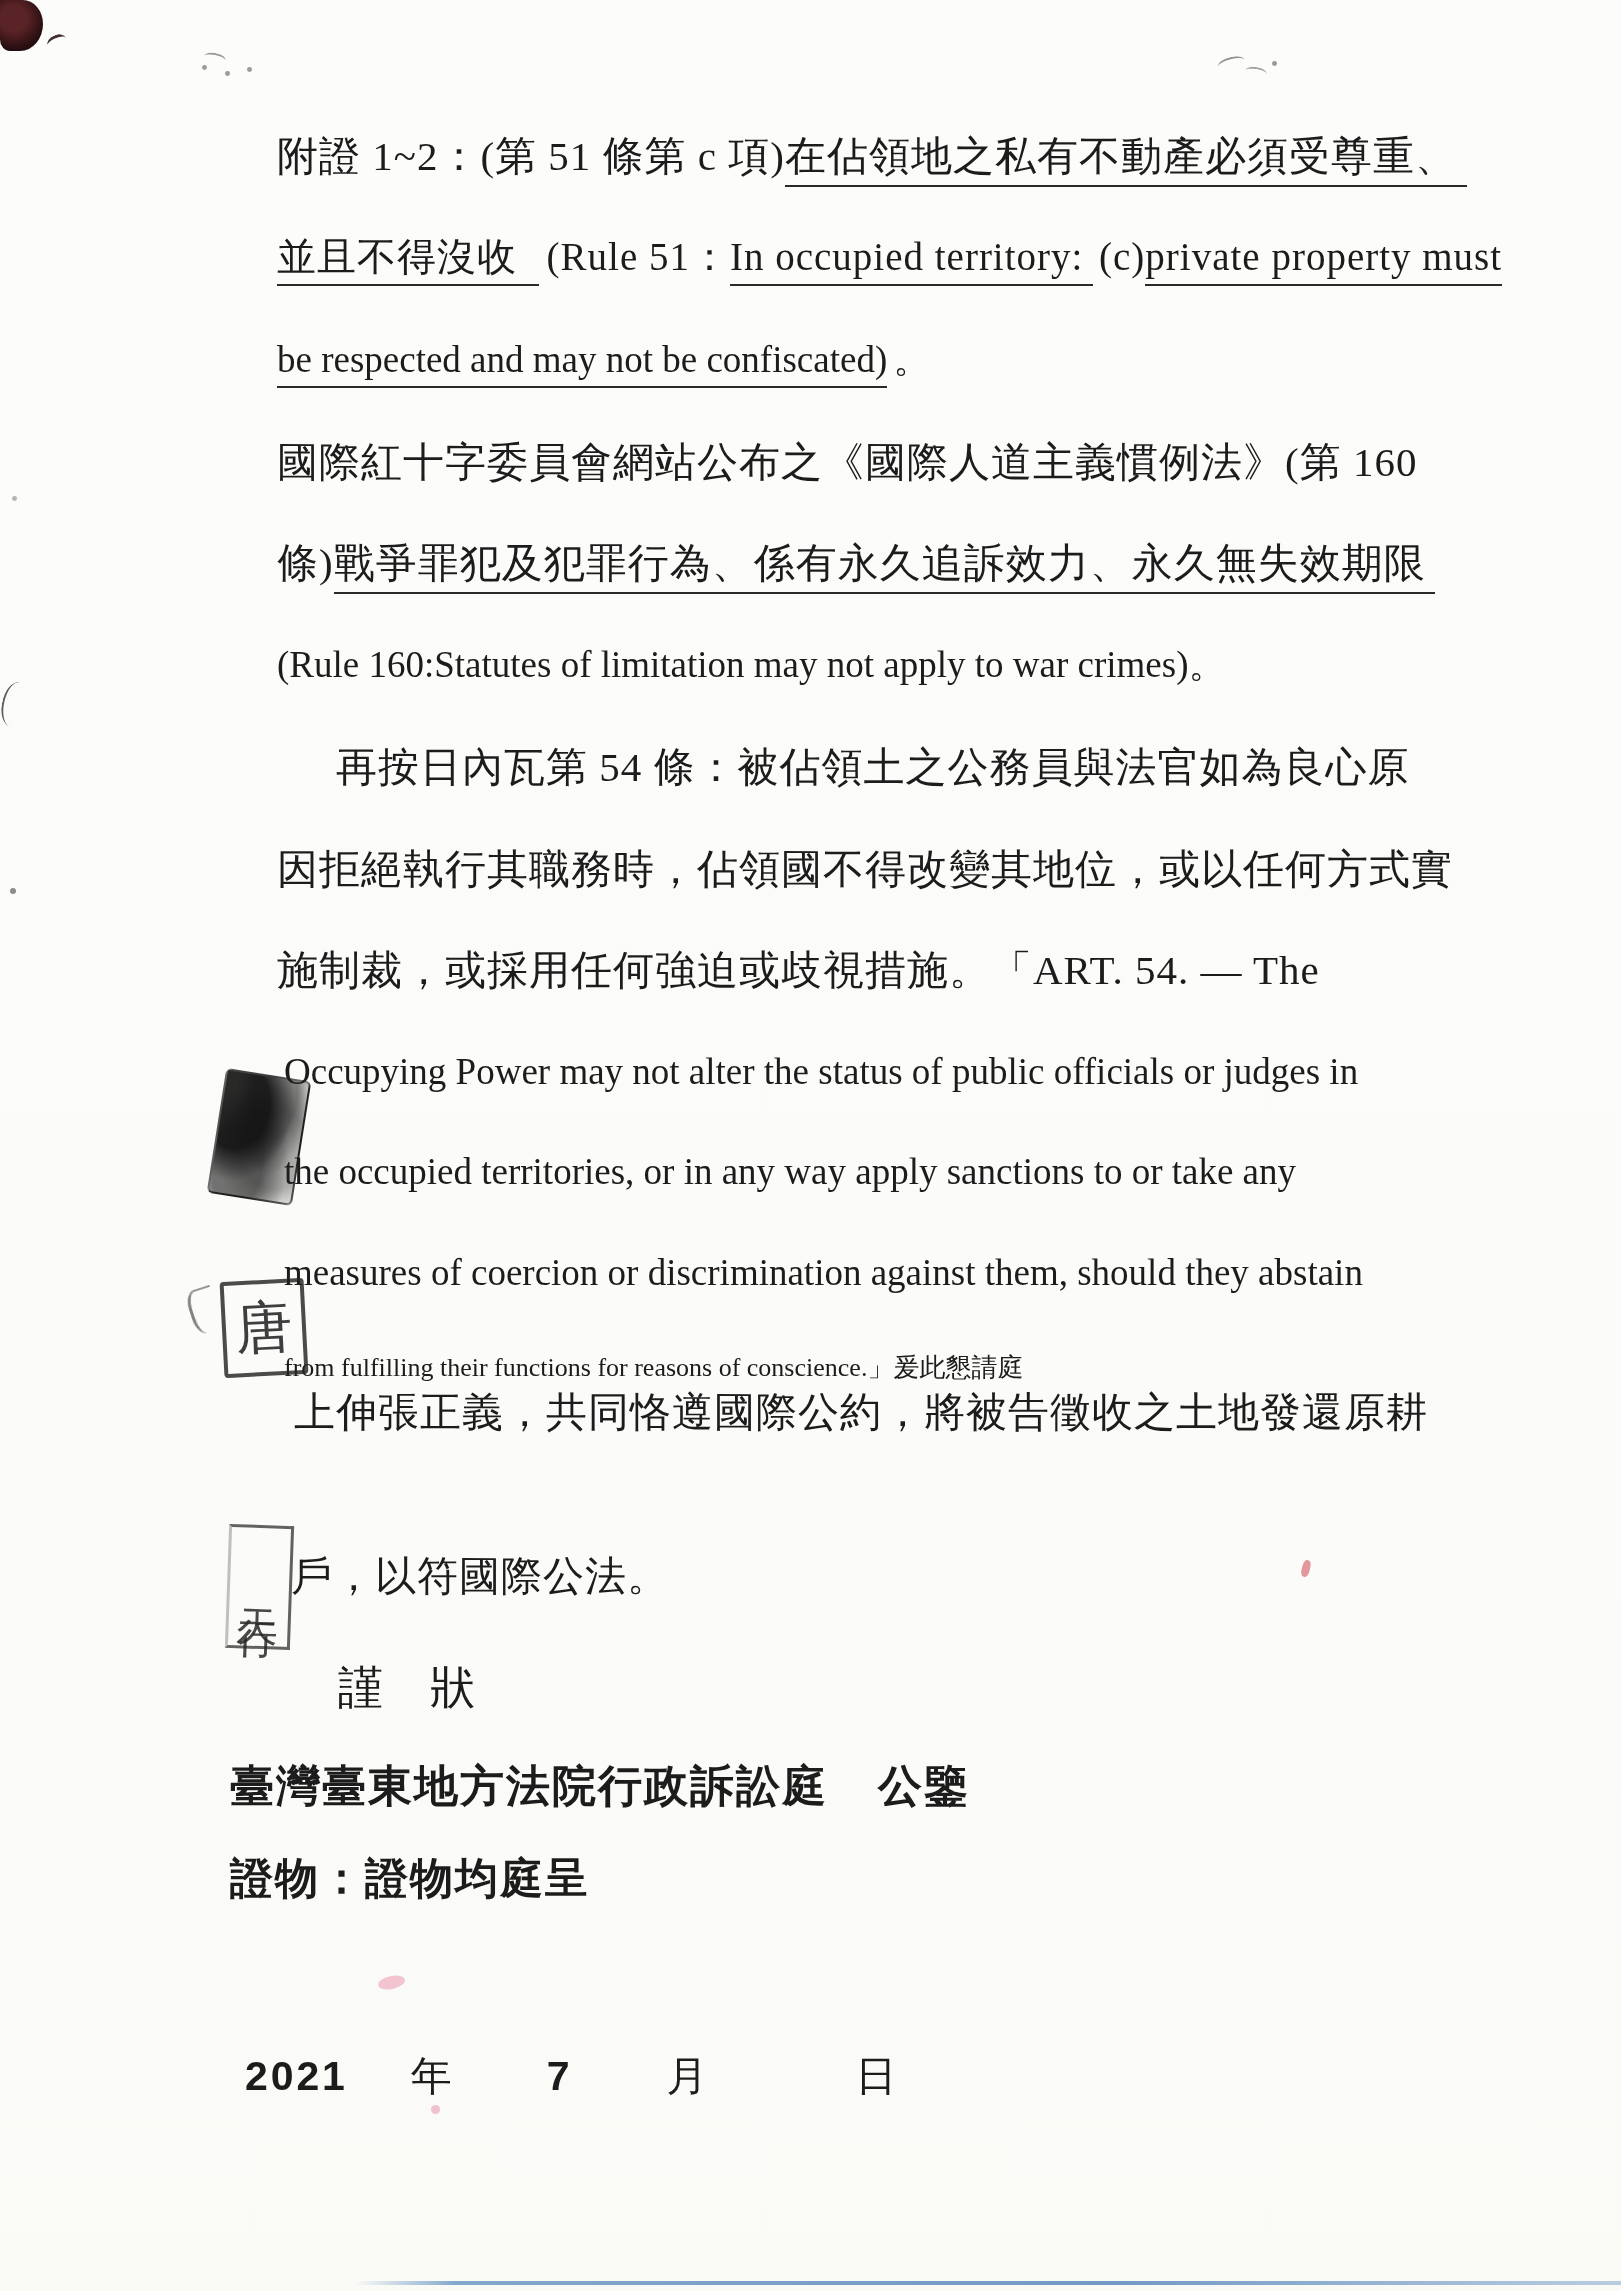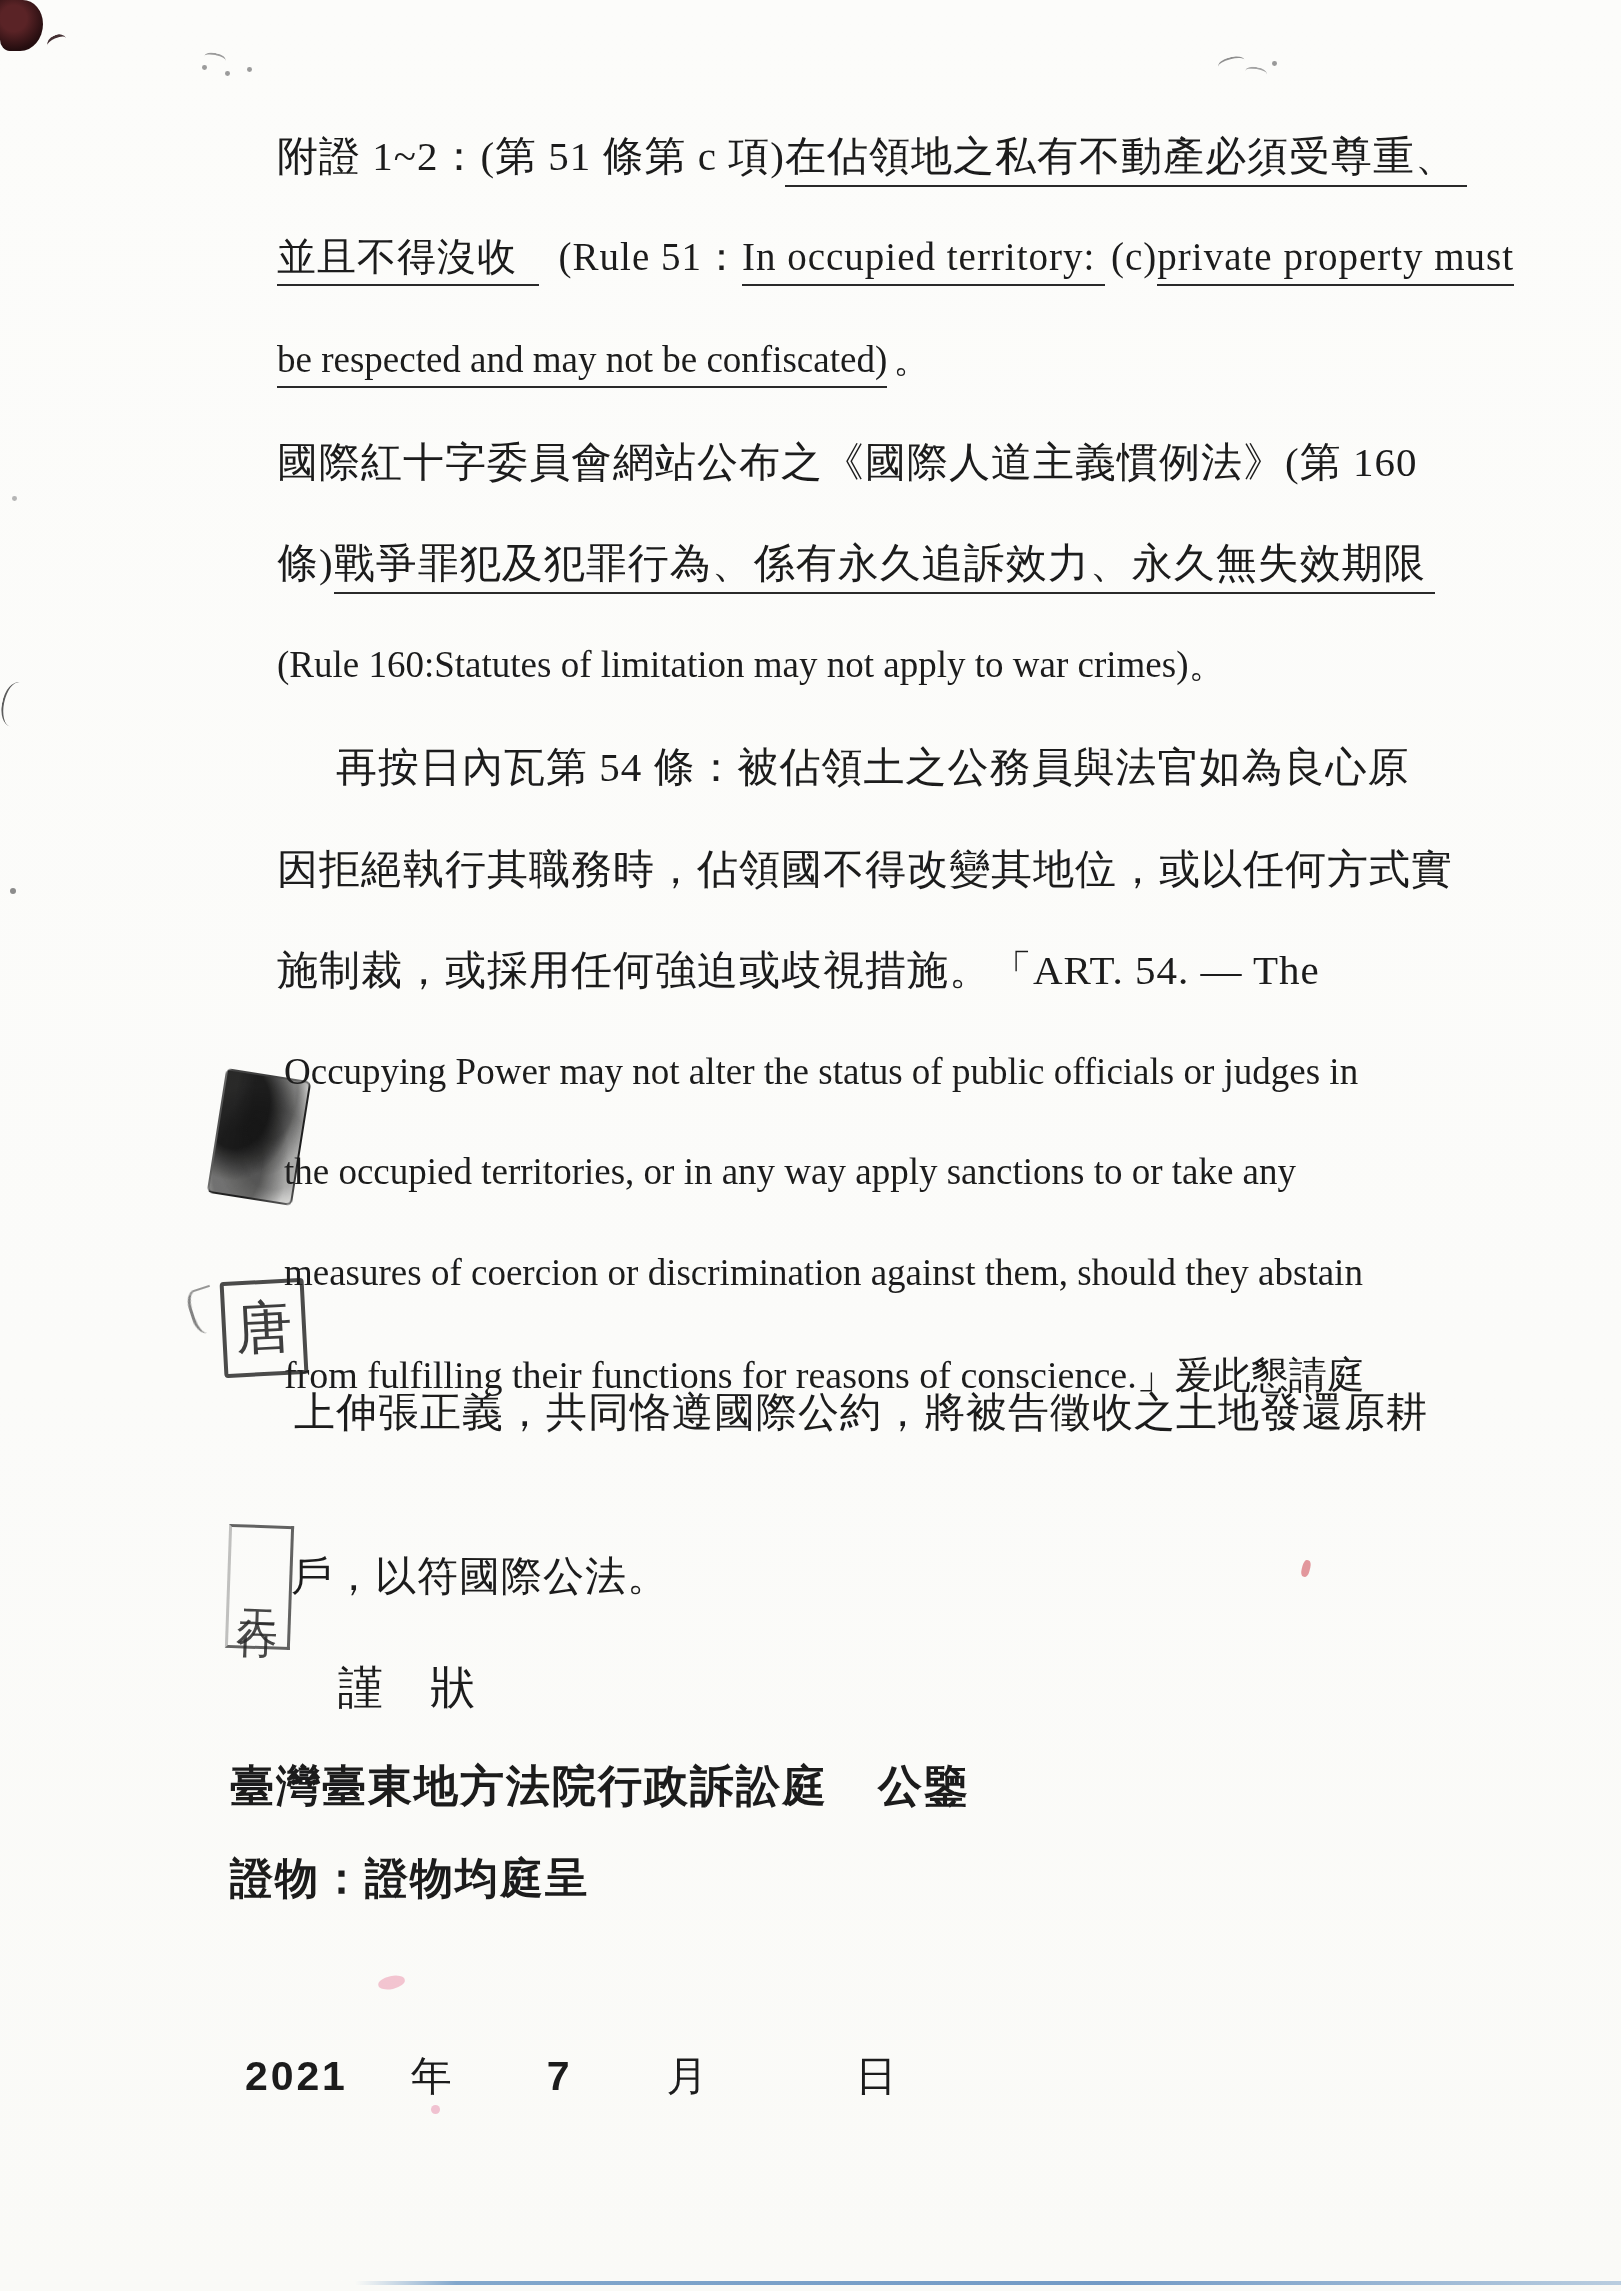--- a/index.html
+++ b/index.html
@@ -7,26 +7,26 @@
     position:relative;width:1621px;height:2292px;margin:0 auto;
     background:linear-gradient(180deg,#fcfcfa 0%,#fbfbf9 60%,#fafaf7 100%);
     overflow:hidden;color:#1c1c1c;
     font-family:"Liberation Serif","DejaVu Serif",serif;
     text-align:center;
   }
   .l{position:absolute;white-space:nowrap;line-height:1.25;}
   .cjk{font-size:41px;letter-spacing:1px;}
   .cjk40{font-size:39px;letter-spacing:1px;}
   .eng{font-size:37px;letter-spacing:0;}
-  .mix39{font-size:38px;letter-spacing:0;}
+  .mix39{font-size:26px;letter-spacing:0;}
   .heavy{font-weight:600;letter-spacing:2px;}
   .u{border-bottom:2.9px solid #2a2a2a;padding-bottom:5.9px;}
   .pad-u{padding-right:21.6px;margin-top:47px;}
   .pad-u-sm{padding-right:9.8px;}
-  .gap{margin-left:20px;}
+  .gap{margin-left:8px;}
   .gap-sm{margin-left:5.9px;}
   .date-num{font-family:"Liberation Sans","DejaVu Sans",sans-serif;font-weight:600;letter-spacing:2.9px;}
 
   
   .stamp{position:absolute;}
   .stamp-smudge{
     left:216px;top:1074px;width:82px;height:122px;transform:rotate(9deg);
     border:2.9px solid rgba(30,30,30,.55);border-radius:5.9px;
     background:
       radial-gradient(ellipse at 18% 28%, rgba(18,18,18,.9) 0 34%, transparent 60%),

